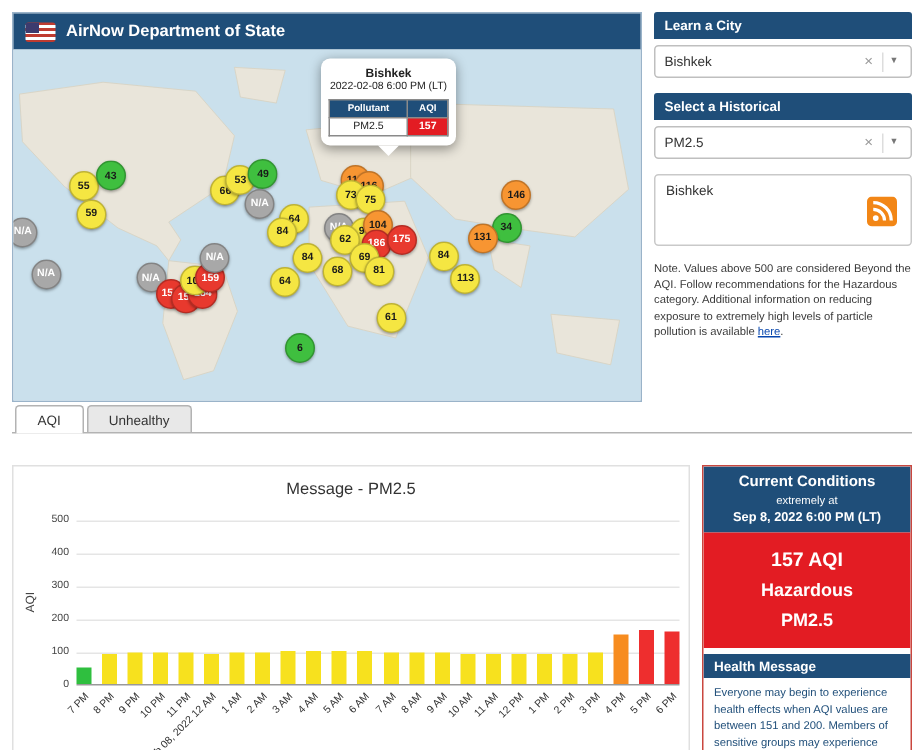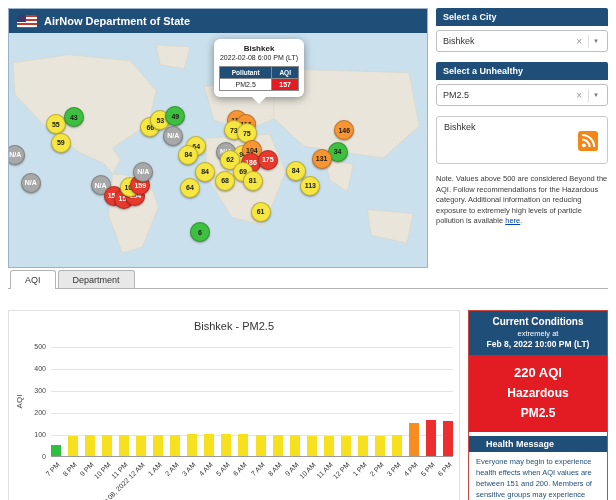--- a/index.html
+++ b/index.html
@@ -79,21 +79,21 @@
   
   .cond { position:absolute; left:468px; top:310px; width:140px; height:200px; border:1px solid #c9473f; background:#fff; overflow:hidden; }
   .cond-header { background:#1f4e79; color:#fff; text-align:center; padding:5px 4px 6px; }
   .ch-title { font-size:10px; font-weight:bold;text-align:center; }
   .ch-sub { font-size:7.5px; margin-top:2px; }
   .ch-date { font-size:8.5px; font-weight:bold; margin-top:1px; }
   .cond-aqi { background:#e31c23; color:#fff; text-align:center; padding:10px 4px 12px; }
   .ca-aqi { font-size:13px; font-weight:bold; }
   .ca-cat { font-size:12px; font-weight:bold; margin-top:6px; }
   .ca-pol { font-size:12px; font-weight:bold; margin-top:6px; }
-  .cond-health-h { background:#1f4e79; color:#fff; font-size:9px; font-weight:bold; padding:3px 17px; margin-top:4px; }
+  .cond-health-h { background:#1f4e79; color:#fff; font-size:9px; font-weight:bold; padding:3px 7px; margin-top:4px; }
   .cond-health-t { color:#1f4e79; font-size:7.5px; padding:5px 7px 4px; line-height:1.45; }
 </style>
 </head>
 <body>
 
 <div id="app">
 
   <div class="map-panel">
     <div class="map-header">
       <span class="flag"></span>
@@ -163,29 +163,29 @@
         <div class="marker m-yellow" style="left: 60.2%; top: 76.3%;">61</div>
         <div class="marker m-yellow" style="left: 72.1%; top: 65.3%;">113</div>
         <div class="marker m-yellow" style="left: 68.6%; top: 58.9%;">84</div>
         <div class="marker m-orange" style="left: 80.2%; top: 41.5%;">146</div>
         <div class="marker m-green" style="left: 78.6%; top: 50.8%;">34</div>
         <div class="marker m-orange" style="left: 74.8%; top: 53.8%;">131</div>
       </div>
   </div>
 
   <div class="sidebar">
-    <div class="sb-header">Select a City</div>
+    <div class="sb-header">Learn a City</div>
     <div class="select">
       <span class="val">Bishkek</span>
       <span class="clear">×</span>
       <span class="sep"></span>
       <span class="caret">▼</span>
     </div>
 
-    <div class="sb-header">Select a Unhealthy</div>
+    <div class="sb-header">Select a Historical</div>
     <div class="select">
       <span class="val">PM2.5</span>
       <span class="clear">×</span>
       <span class="sep"></span>
       <span class="caret">▼</span>
     </div>
 
     <div class="rss-box">
       <span>Bishkek</span>
       <svg class="rss-icon" viewBox="0 0 24 24">
@@ -196,26 +196,26 @@
       </svg>
     </div>
 
     <div class="sb-note">
       <span>Note. Values above 500 are considered Beyond the AQI. Follow recommendations for the Hazardous category. Additional information on reducing exposure to extremely high levels of particle pollution is available </span><a class="link">here</a><span>.</span>
     </div>
   </div>
 
   <div class="tabs">
     <div class="tab active">AQI</div>
-    <div class="tab">Department</div>
+    <div class="tab">Unhealthy</div>
   </div>
 
 
   <div class="chart-panel">
-    <div class="chart-title">Bishkek - PM2.5</div>
+    <div class="chart-title">Message - PM2.5</div>
     <div class="ylabel">AQI</div>
     <div class="plot" id="plot">
       <div id="grid">
           <div class="gridline" style="top: 88px;"></div>
           <div class="gridline" style="top: 66px;"></div>
           <div class="gridline" style="top: 44px;"></div>
           <div class="gridline" style="top: 22px;"></div>
           <div class="gridline" style="top: 0px;"></div>
         </div>
       <div id="ylabels">
@@ -278,24 +278,24 @@
           <div class="xlab" style="left: 379.957px;">5 PM</div>
           <div class="xlab" style="left: 397px;">6 PM</div>
         </div>
     </div>
   </div>
 
   <div class="cond">
     <div class="cond-header">
       <div class="ch-title">Current Conditions</div>
       <div class="ch-sub">extremely at</div>
-      <div class="ch-date">Feb 8, 2022 10:00 PM (LT)</div>
+      <div class="ch-date">Sep 8, 2022 6:00 PM (LT)</div>
     </div>
     <div class="cond-aqi">
-      <div class="ca-aqi">220 AQI</div>
+      <div class="ca-aqi">157 AQI</div>
       <div class="ca-cat">Hazardous</div>
       <div class="ca-pol">PM2.5</div>
     </div>
     <div class="cond-health-h">Health Message</div>
     <div class="cond-health-t">Everyone may begin to experience health effects when AQI values are between 151 and 200. Members of sensitive groups may experience more serious health effects.</div>
 
   </div>
 
 </div>
 

